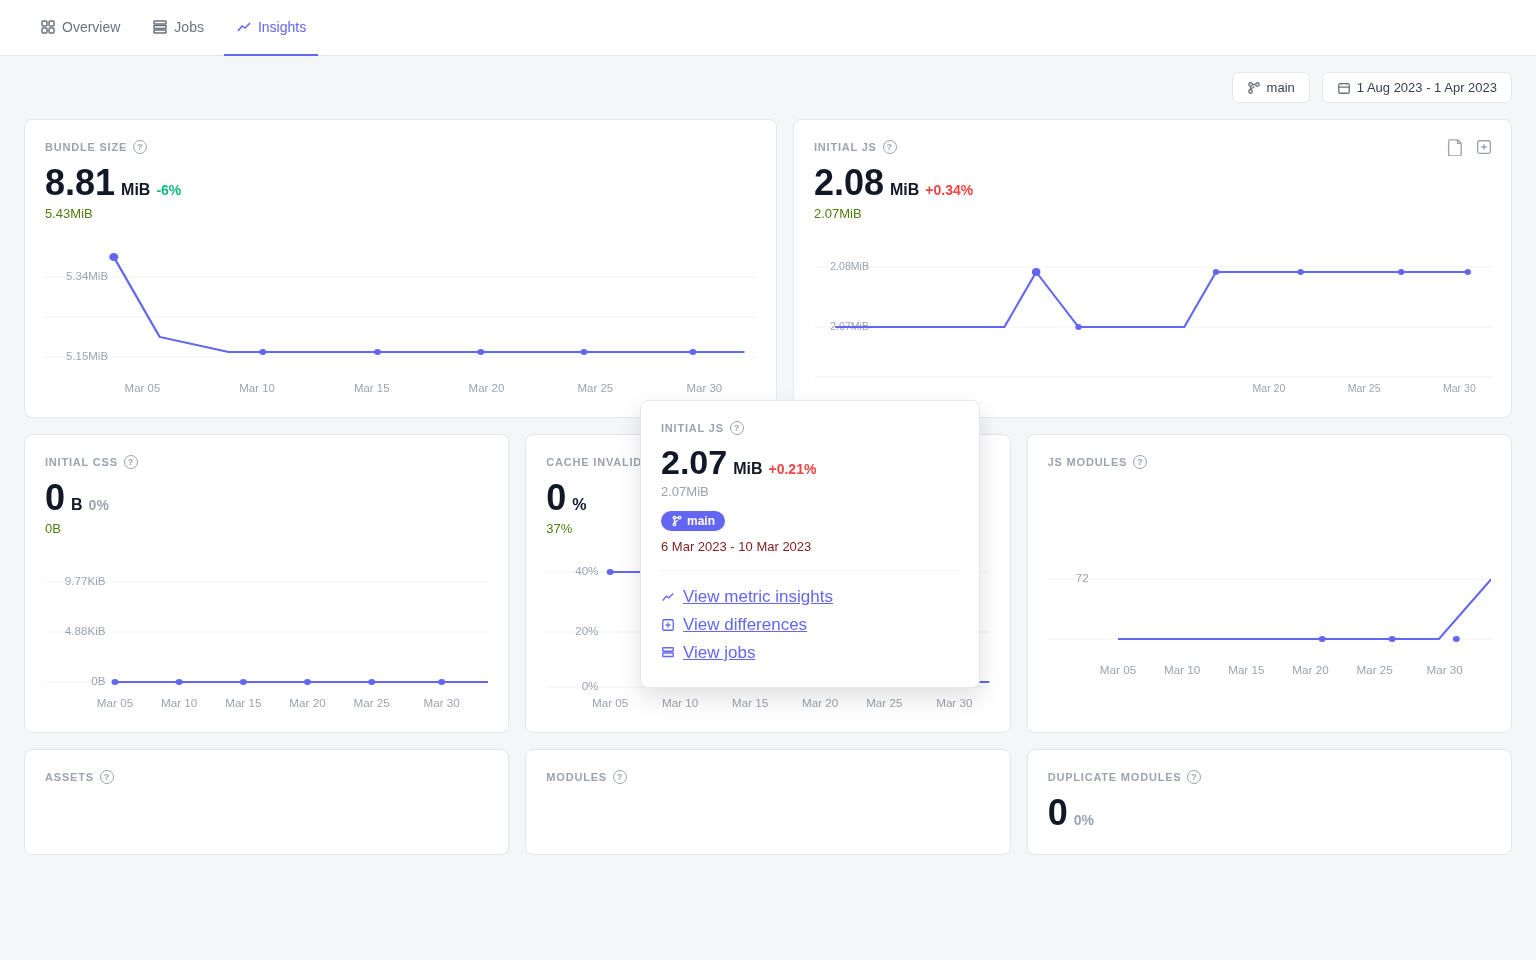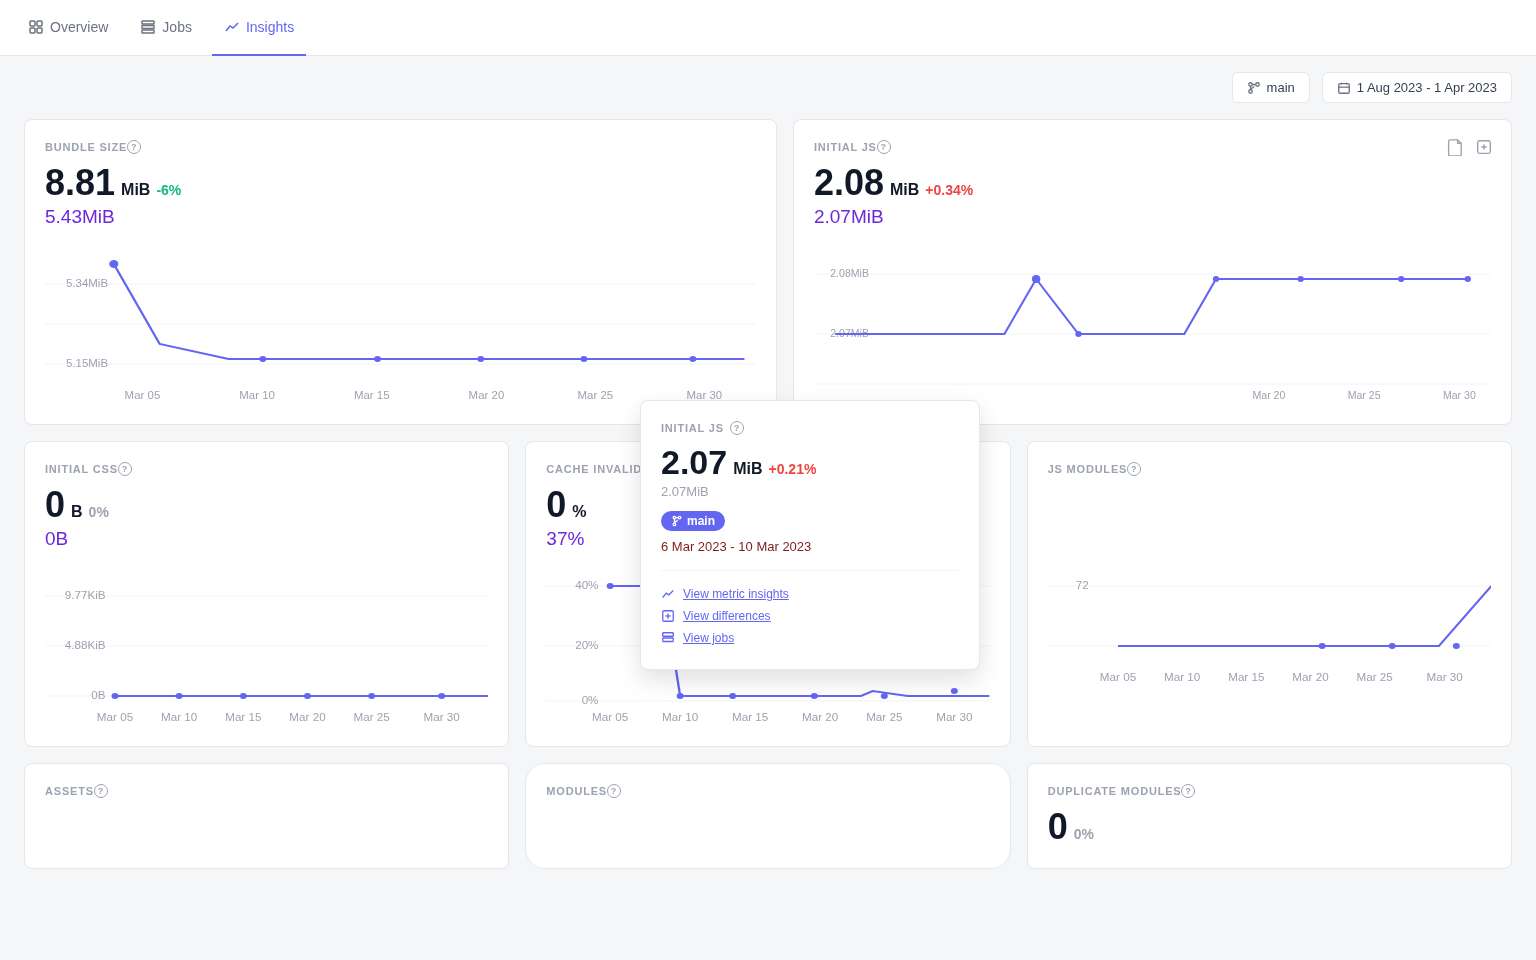--- a/index.html
+++ b/index.html
@@ -1,79 +1,79 @@
 <!DOCTYPE html>
 <html><head>
   <meta charset="utf-8">
   <style>
     * { box-sizing: border-box; margin: 0; padding: 0; }
     body { font-family: -apple-system, BlinkMacSystemFont, 'Segoe UI', sans-serif; background: #f5f6f8; color: #1a1a2e; font-size: 14px; }
 
     
-    .nav-bar { display: flex; align-items: center; background: #fff; border-bottom: 1px solid #e5e7eb; padding: 0 16px; height: 56px; gap: 8px; }
+    .nav-bar { display: flex; align-items: center; background: #fff; border-bottom: 1px solid #e5e7eb; padding: 0 28px; height: 56px; gap: 8px; }
     .nav-item { display: flex; align-items: center; gap: 6px; padding: 0 12px; height: 56px; cursor: pointer; color: #6b7280; font-size: 14px; font-weight: 500; border-bottom: 2px solid transparent; text-decoration: none; }
     .nav-item.active { color: #6366f1; border-bottom: 2px solid #6366f1; }
     .nav-item svg { width: 16px; height: 16px; }
 
     
     .toolbar { display: flex; justify-content: flex-end; align-items: center; padding: 16px 24px; gap: 12px; }
     .toolbar-btn { display: flex; align-items: center; gap: 6px; padding: 7px 14px; border: 1px solid #e5e7eb; border-radius: 6px; background: #fff; font-size: 13px; color: #374151; cursor: pointer; }
     .toolbar-btn svg { width: 14px; height: 14px; color: #6b7280; }
 
     
     .main { padding: 0 24px 24px; display: flex; flex-direction: column; gap: 16px; }
     .row { display: flex; gap: 16px; }
 
     
     .card { background: #fff; border: 1px solid #e5e7eb; border-radius: 8px; padding: 20px; position: relative; overflow: hidden; }
-    .card-label { font-size: 11px; font-weight: 600; letter-spacing: 0.8px; color: #9ca3af; text-transform: uppercase; display: flex; align-items: center; margin-bottom: 8px; }
+    .card-label { font-size: 11px; font-weight: 600; letter-spacing: 0.8px; color: #9ca3af; text-transform: uppercase; display: flex; align-items: center; gap: 6px; margin-bottom: 8px; }
     .metric-main { font-size: 36px; font-weight: 700; color: #111827; display: flex; align-items: baseline; gap: 6px; }
     .metric-unit { font-size: 16px; font-weight: 600; color: #111827; }
     .metric-change { font-size: 14px; font-weight: 600; }
     .metric-change.negative { color: #10b981; }
     .metric-change.positive { color: #ef4444; }
-    .metric-prev { font-size: 19px; color: #6d28d9; margin-top: 2px; }
+    .metric-prev { font-size: 13px; color: #4d7c0f; margin-top: 2px; }
     .card-actions { position: absolute; top: 16px; right: 16px; display: flex; gap: 8px; }
     .card-action-btn { background: none; border: none; cursor: pointer; color: #9ca3af; padding: 2px; }
     .card-action-btn svg { width: 18px; height: 18px; }
 
     
     .chart-area { margin-top: 16px; height: 160px; position: relative; }
 
     
     .card-bundle { flex: 1; min-width: 0; }
     
     .card-initial-js { flex: 1; min-width: 0; }
 
     
     .card-initial-css { flex: 1; min-width: 0; }
     .card-cache { flex: 1; min-width: 0; }
     .card-js-modules { flex: 1; min-width: 0; }
 
     
     .card-assets { flex: 1; min-width: 0; }
-    .card-modules { flex: 1; min-width: 0; border-radius: 20px; }
+    .card-modules { flex: 1; min-width: 0; }
     .card-dup-modules { flex: 1; min-width: 0; }
 
     
     .chart-svg { width: 100%; height: 100%; }
     .chart-line { fill: none; stroke: #6366f1; stroke-width: 2; }
     .chart-dot { fill: #6366f1; }
     .chart-label { font-size: 10px; fill: #9ca3af; }
     .chart-gridline { stroke: #f3f4f6; stroke-width: 1; }
     .chart-y-label { font-size: 10px; fill: #9ca3af; text-anchor: end; }
 
     
     .tooltip { position: absolute; background: #fff; border: 1px solid #e5e7eb; border-radius: 8px; padding: 20px; box-shadow: 0 10px 25px rgba(0,0,0,0.12); z-index: 100; width: 340px; left: 640px; top: 400px; }
     .tooltip-title { font-size: 11px; font-weight: 600; letter-spacing: 0.8px; color: #9ca3af; text-transform: uppercase; display: flex; align-items: center; gap: 6px; margin-bottom: 8px; }
     .tooltip-prev { font-size: 13px; color: #9ca3af; margin-top: 2px; margin-bottom: 12px; }
     .tooltip-badge { display: inline-flex; align-items: center; gap: 4px; background: #6366f1; color: #fff; border-radius: 12px; padding: 3px 10px; font-size: 12px; font-weight: 600; margin-bottom: 8px; }
     .tooltip-date { font-size: 13px; color: #7f1d1d; margin-bottom: 16px; }
     .tooltip-divider { border: none; border-top: 1px solid #f3f4f6; margin: 12px 0; }
-    .tooltip-link { display: flex; align-items: center; gap: 8px; color: #6366f1; font-size: 12px; font-weight: 500; cursor: pointer; padding: 4px 0; text-decoration: underline; }
+    .tooltip-link { display: flex; align-items: center; gap: 8px; color: #6366f1; font-size: 17px; font-weight: 500; cursor: pointer; padding: 4px 0; text-decoration: underline; }
     .tooltip-link svg { width: 14px; height: 14px; }
 
     
     .help-circle { display: inline-flex; align-items: center; justify-content: center; width: 14px; height: 14px; border: 1px solid #9ca3af; border-radius: 50%; font-size: 9px; color: #9ca3af; cursor: pointer; }
   </style>
 </head>
 <body>
 
 <nav class="nav-bar">
   <div class="nav-item">

